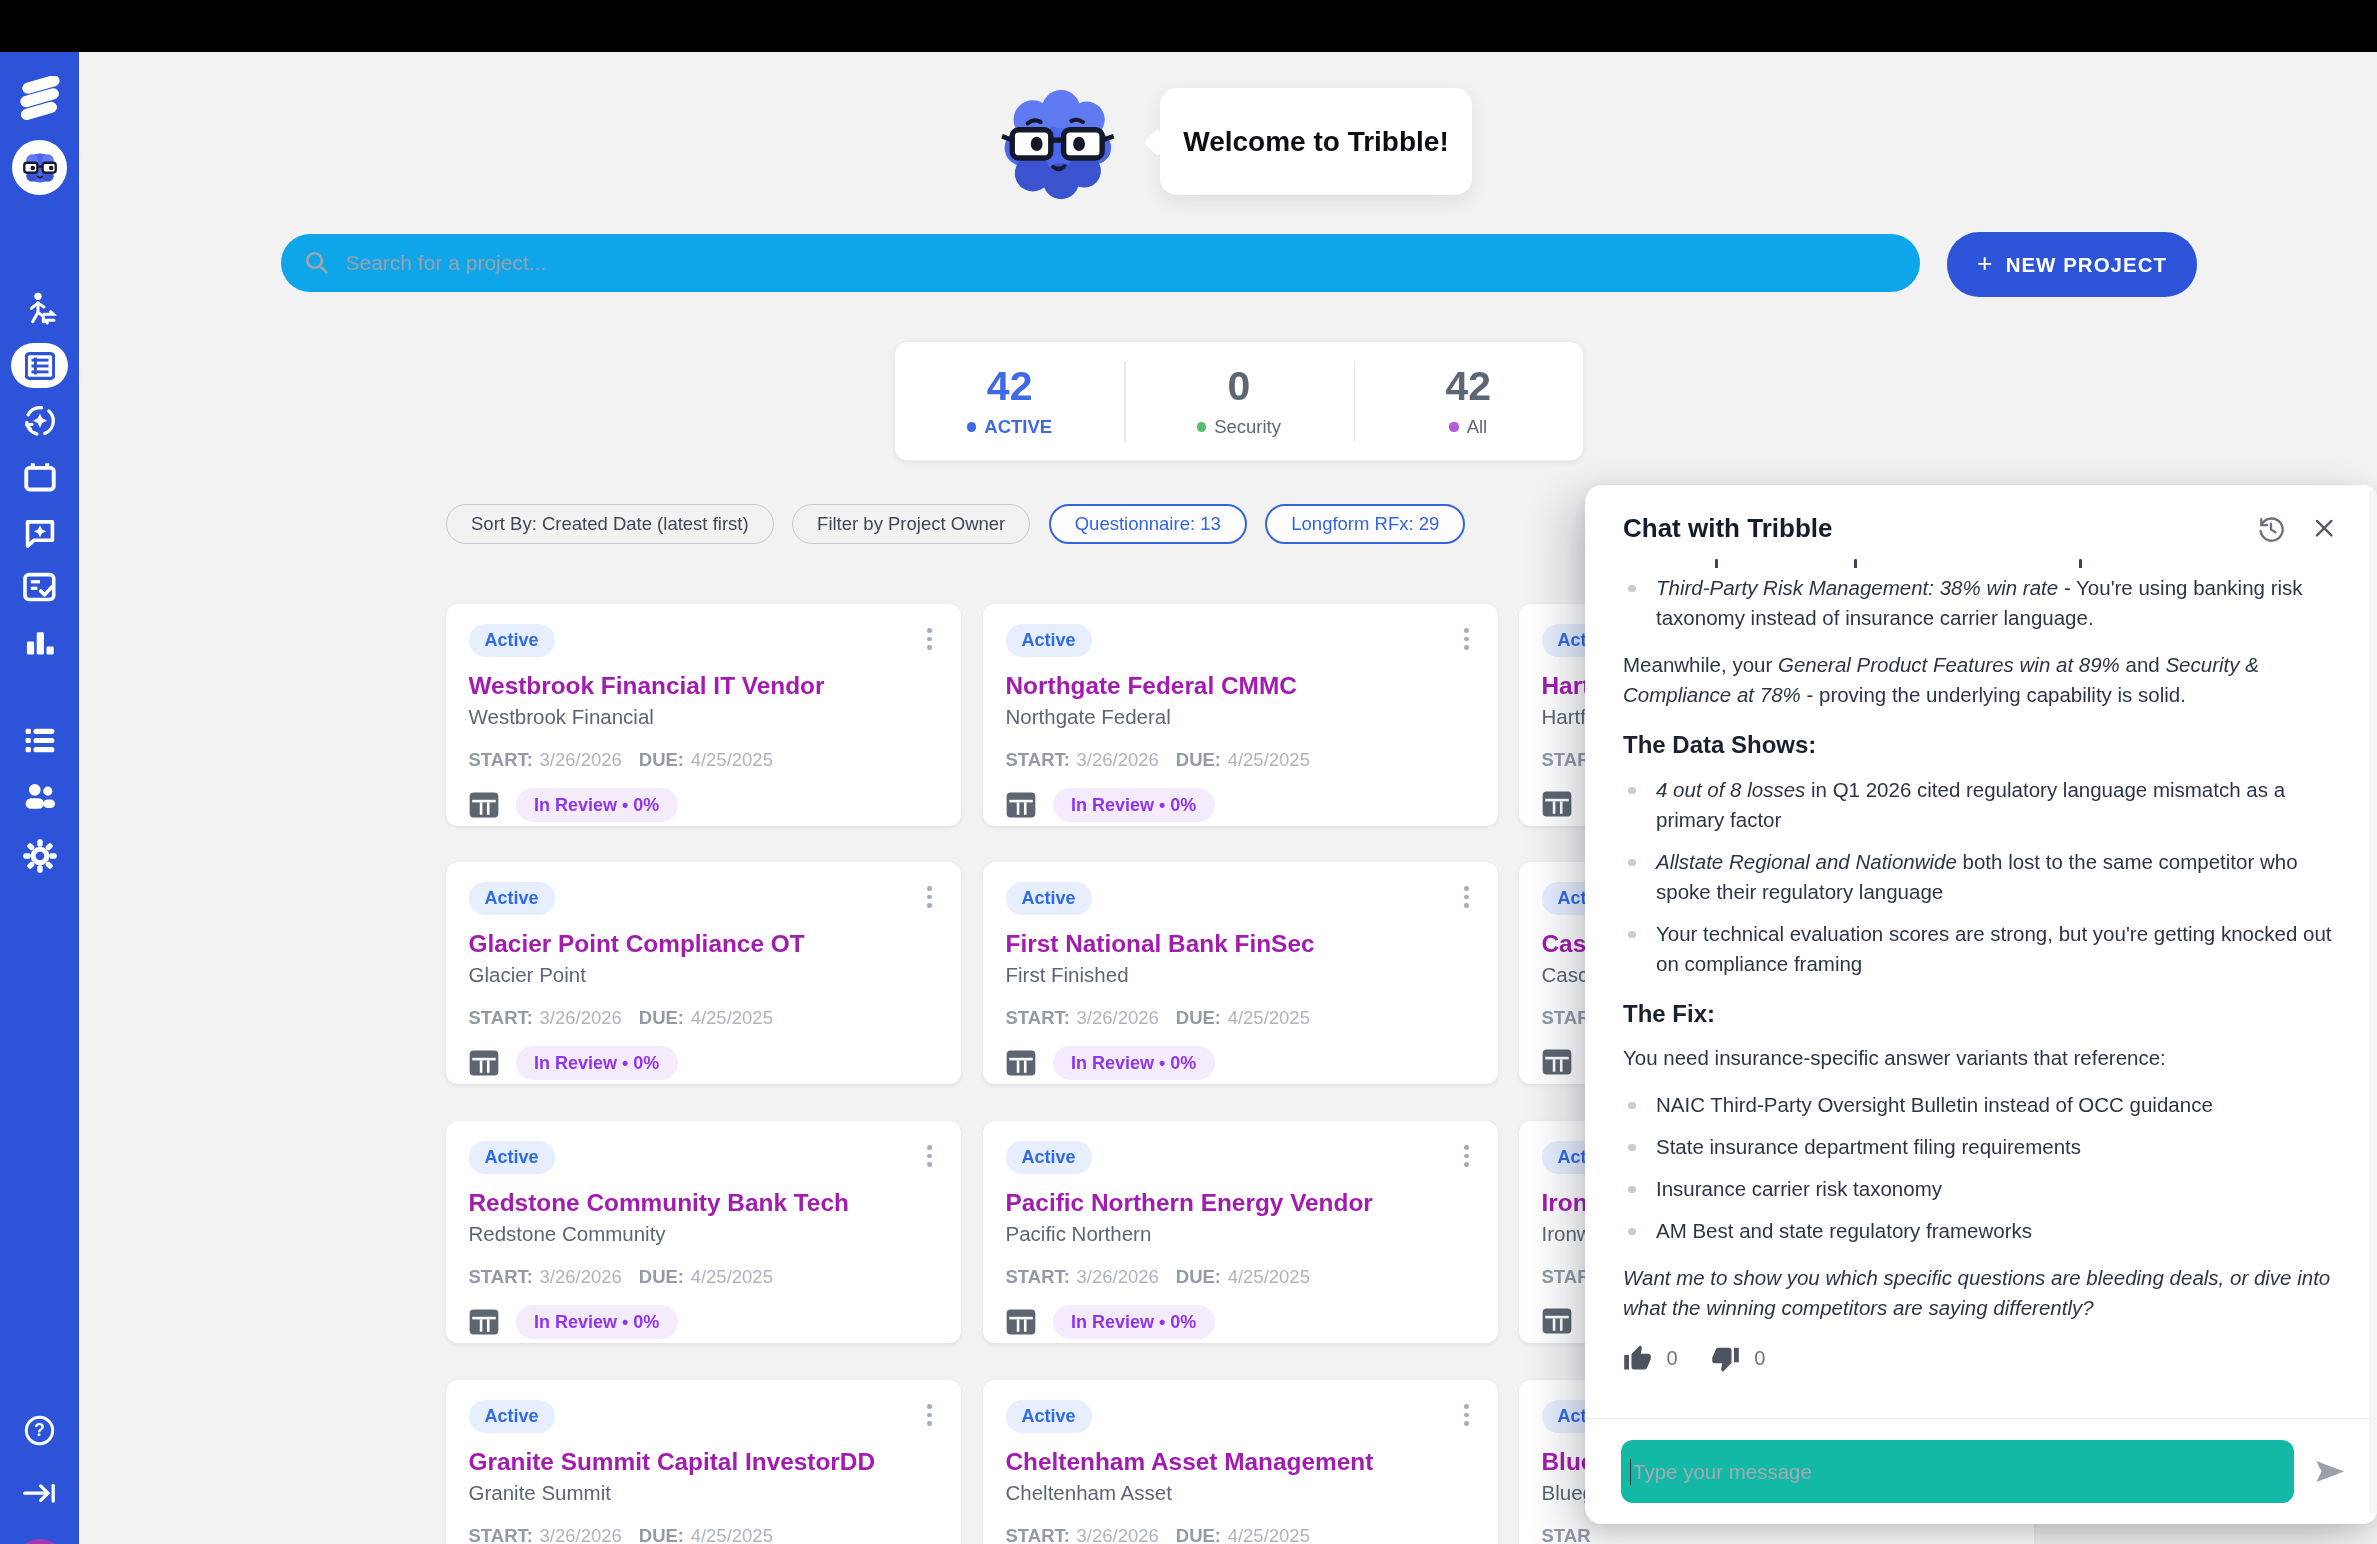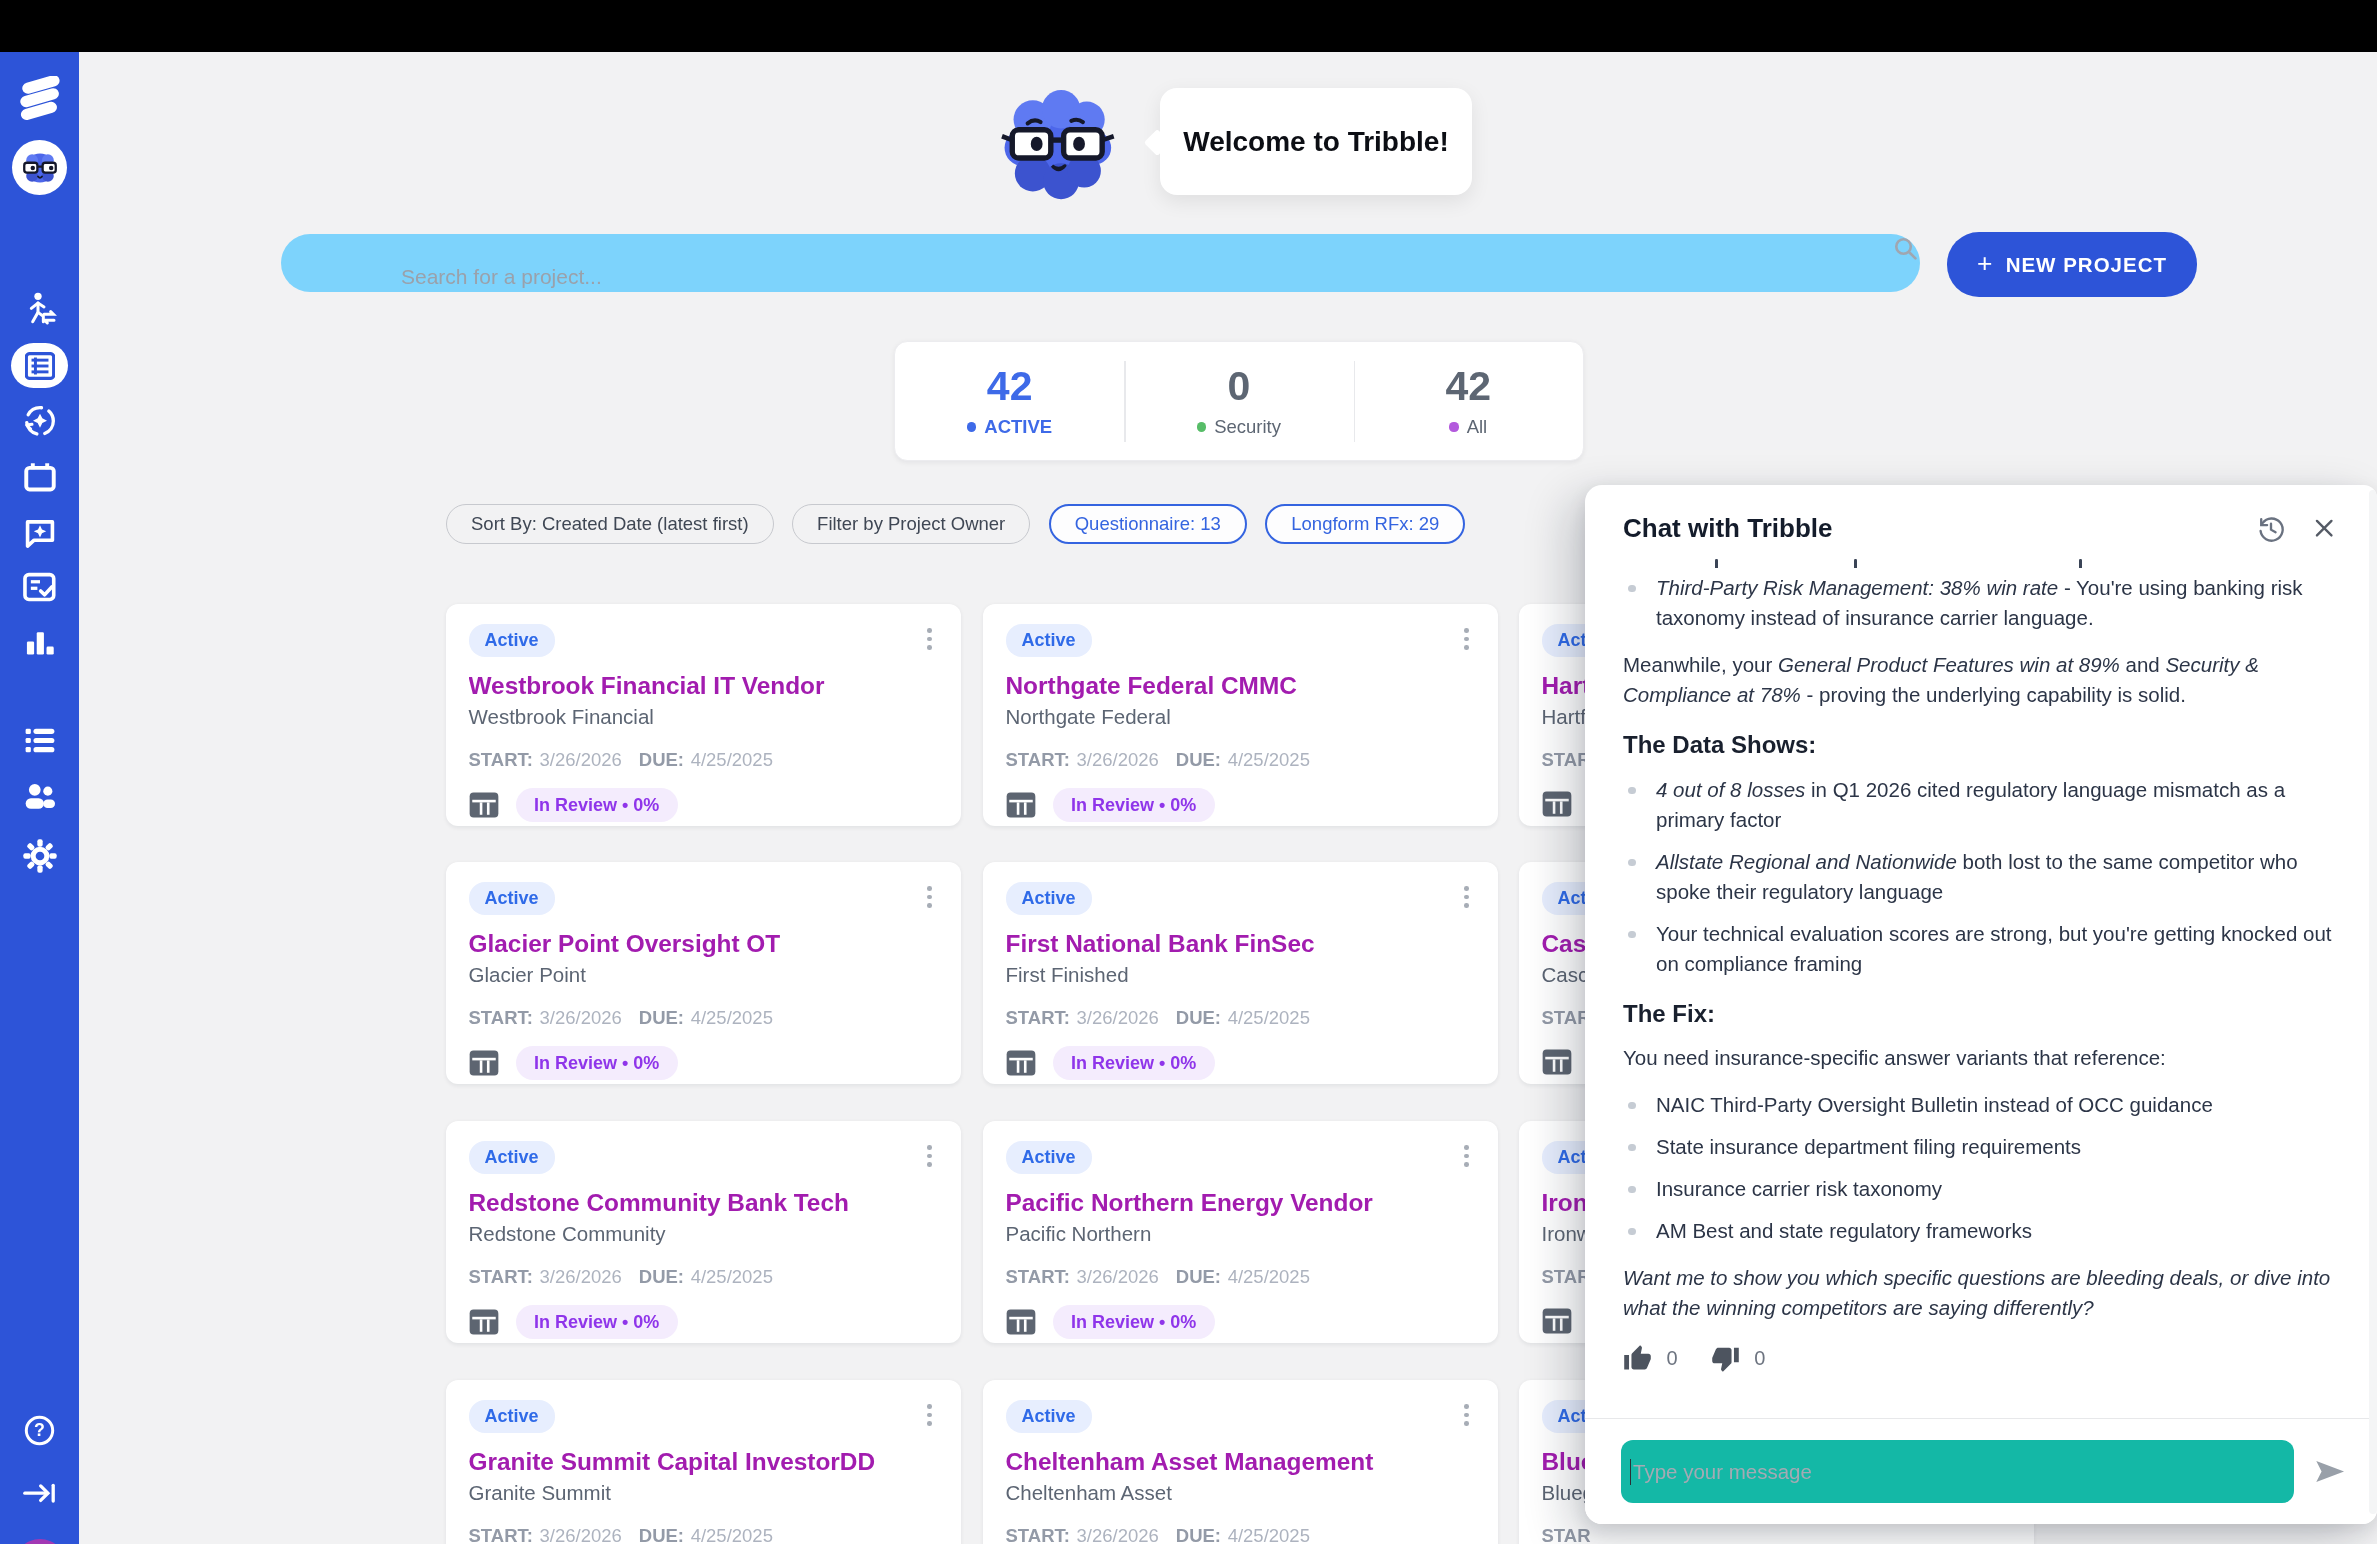--- a/index.html
+++ b/index.html
@@ -21,22 +21,22 @@
 
   
   .mascot { position:absolute; left:994px; top:81px; width:129px; height:122px; z-index:5; }
   .bubble { position:absolute; left:1160px; top:88px; width:312px; height:107px; background:#fff; border-radius:17px;
             box-shadow:0 6.6px 20px rgba(0,0,0,.08); display:flex; align-items:center; justify-content:center; z-index:5; }
   .bubble:before { content:""; position:absolute; left:-12px; top:45px; width:18.5px; height:18.5px; background:#fff;
                    transform:rotate(45deg); border-radius:2.6px; }
   .bubble-text { font-size:28px; font-weight:700; color:#0c0e14; }
 
   
-  .search { position:absolute; left:281px; top:234px; width:1639px; height:58px; background:#7dd3fc; border-radius:29px;
-            display:flex; align-items:flex-end; padding-left:21px;flex-direction:column; }
+  .search { position:absolute; left:281px; top:234px; width:1639px; height:58px; background:#0ea5e9; border-radius:29px;
+            display:flex; align-items:center; padding-left:21px; }
   .search input { border:none; outline:none; background:transparent; font-size:21px; color:#3c4450; width:1519px;
                   font-family:"Liberation Sans", sans-serif; margin-left:14.5px; }
   .search input::placeholder { color:#9aa1ab; }
   .btn-new { position:absolute; left:1947px; top:232px; width:250px; height:65px; background:#2d54d8; border:none;
              border-radius:32px; color:#fff; display:flex; align-items:center; justify-content:center; gap:13.2px; cursor:pointer; }
   .btn-new .plus { font-size:26.4px; font-weight:400; margin-top:-2.6px; }
   .btn-new .lbl { font-size:20.5px; font-weight:600; letter-spacing:1px; }
 
   
   .stats { position:absolute; left:894px; top:341px; width:690px; height:120px; background:#fff; border-radius:13.2px;
@@ -398,21 +398,21 @@
 
   <div class="card" style="left:446px;top:862px;">
     <div class="card-top">
         <span class="badge-active">Active</span>
         <span class="kebab">
           <i></i>
           <i></i>
           <i></i>
         </span>
       </div>
-    <div class="card-title">Glacier Point Oversight OT</div>
+    <div class="card-title">Glacier Point Compliance OT</div>
     <div class="card-sub">Glacier Point</div>
     <div class="card-dates"><span class="dl">START:</span><span class="dv">3/26/2026</span><span class="dl">DUE:</span><span class="dv">4/25/2025</span></div>
     <div class="card-foot">
       <span class="tbl-icon">
           <svg width="30" height="28" viewBox="0 0 46 42">
             <rect x="1" y="2" width="44" height="38" rx="6" fill="#5d6571"></rect>
             <rect x="5" y="13" width="36" height="4" fill="#fff"></rect>
             <rect x="16.5" y="17" width="4" height="19" fill="#fff"></rect>
             <rect x="27.5" y="17" width="4" height="19" fill="#fff"></rect>
           </svg>

